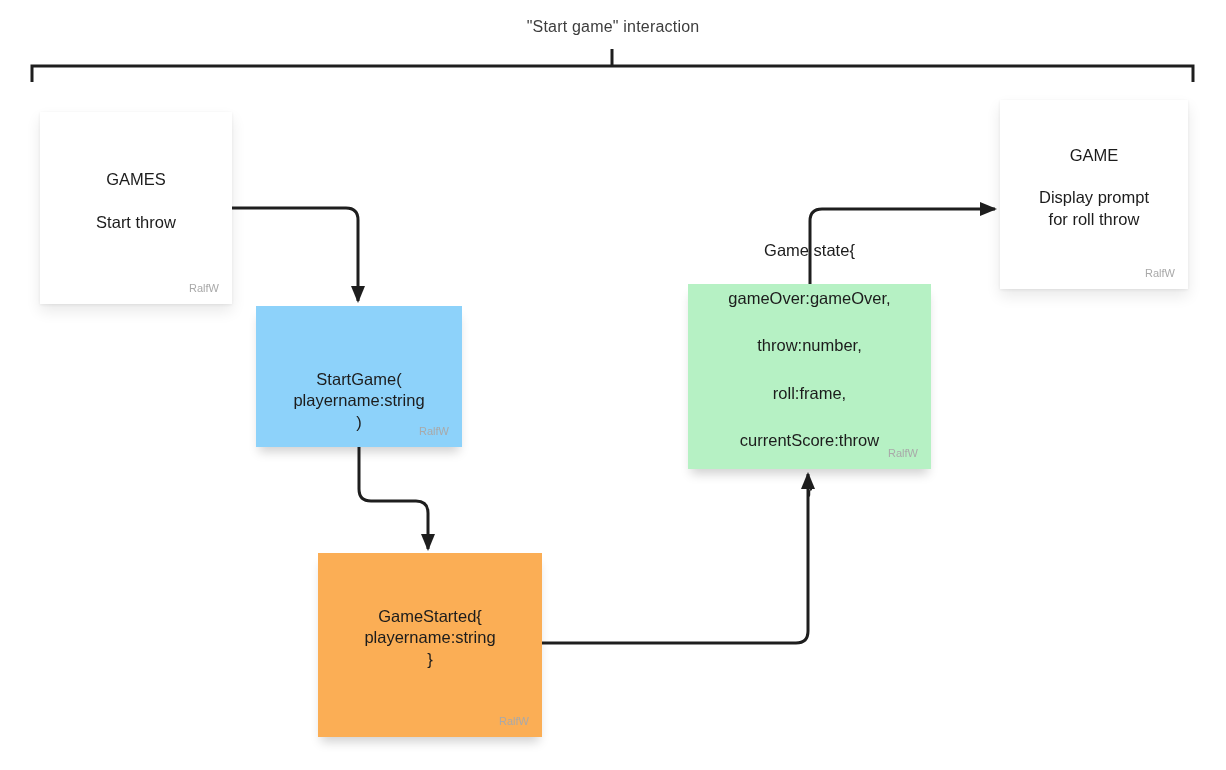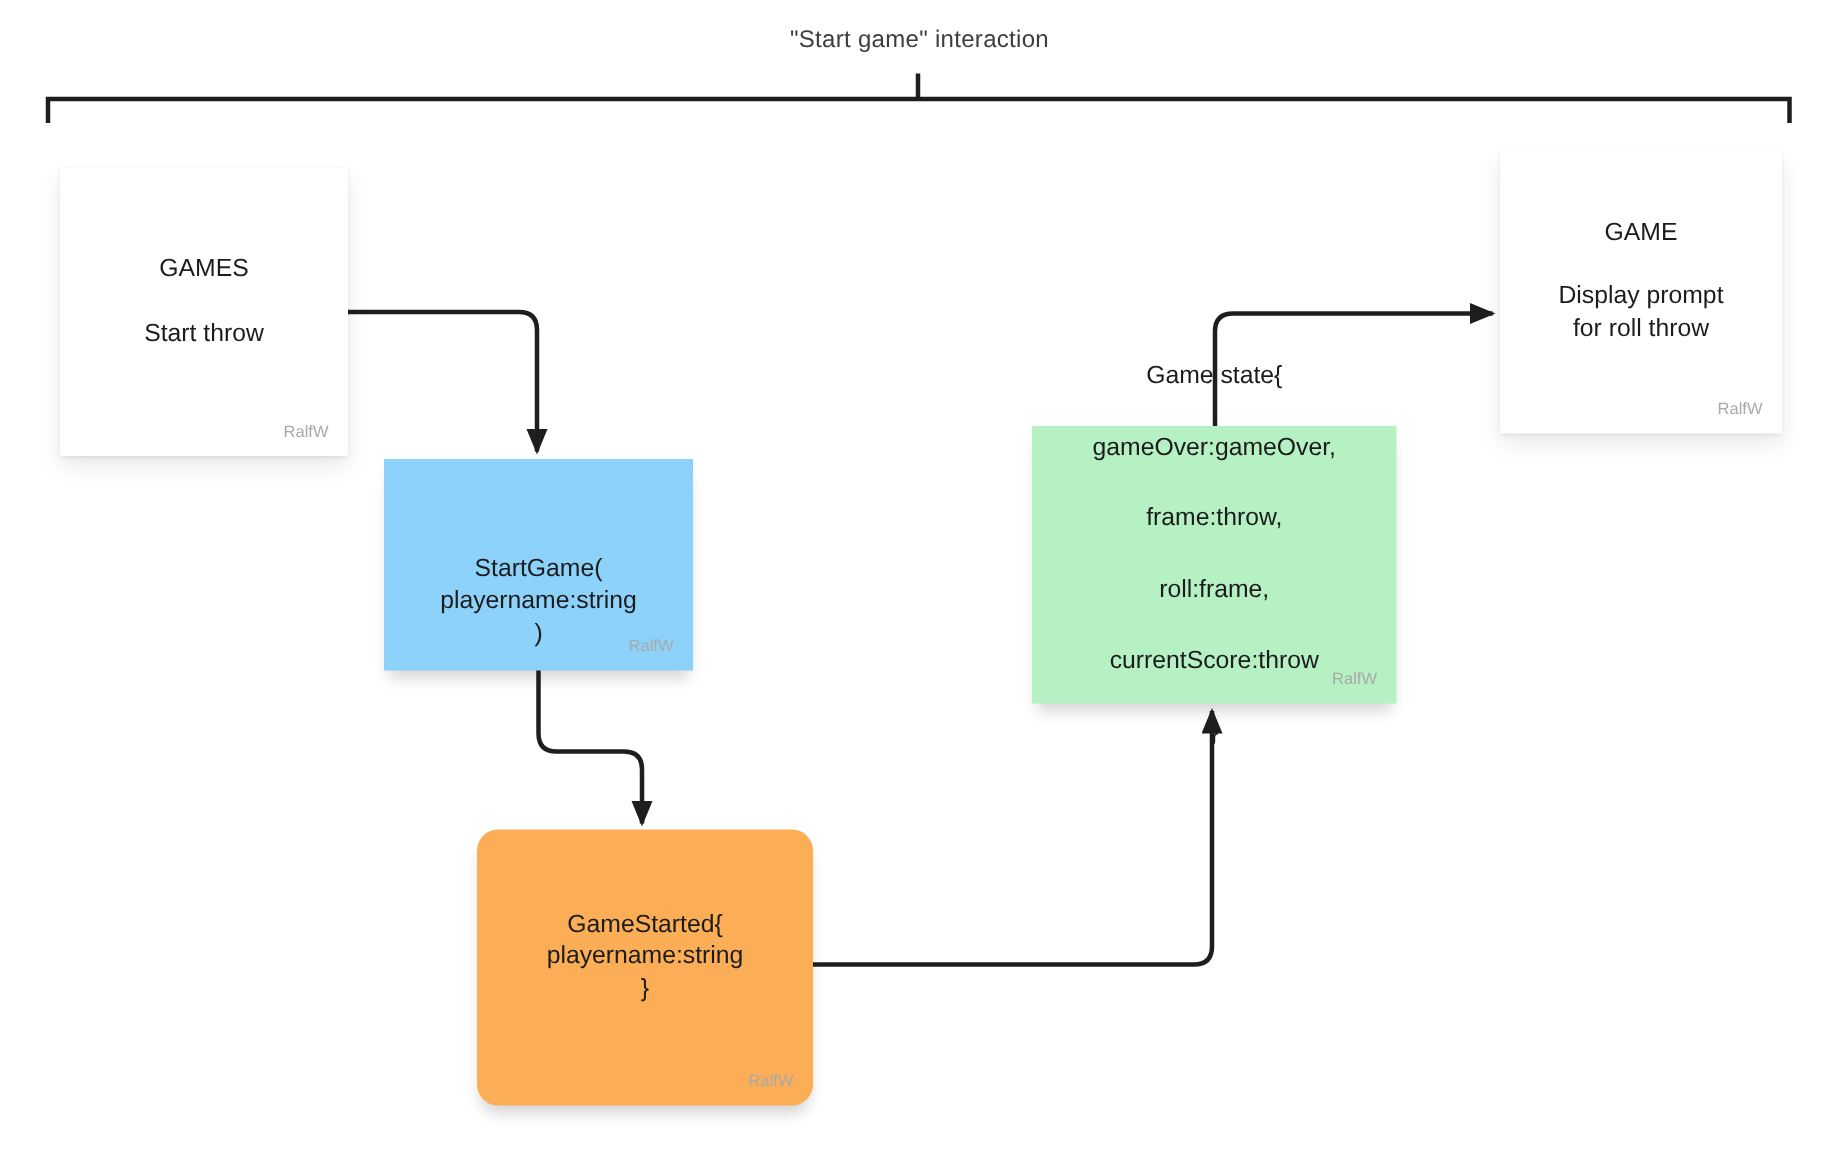--- a/index.html
+++ b/index.html
@@ -36,21 +36,21 @@
     line-height: 21.5px;
     color: var(--note_text, #1c1c1c);
     padding-bottom: 14px;
     box-sizing: border-box;
   }
   .note.white {
     background: var(--note_white, #ffffff);
     box-shadow: 0 1px 3px rgba(0,0,0,0.07), 0 7px 14px rgba(0,0,0,0.09);
   }
   .note.blue   { background: var(--note_blue, #8dd2fa);  box-shadow: 0 8px 10px -3px rgba(0,0,0,0.18); justify-content: flex-end; }
-  .note.orange { background: var(--note_orange, #fbae55); box-shadow: 0 8px 10px -3px rgba(0,0,0,0.18); border-radius: 14px; }
+  .note.orange { background: var(--note_orange, #fbae55); box-shadow: 0 8px 10px -3px rgba(0,0,0,0.18); }
   .note.green  { background: var(--note_green, #b6f1c4);  box-shadow: 0 8px 10px -3px rgba(0,0,0,0.18); }
   .note .author {
     position: absolute;
     right: 13px;
     bottom: 9px;
     font-size: 11px;
     line-height: 14px;
     color: var(--author_text, #a9a9a9);
   }
   .para-gap { margin-top: 21px; }
@@ -89,21 +89,21 @@
   <div class="note orange" style="left:318px; top:553px; width:224px; height:184px;">
     <div>GameStarted{</div>
     <div>playername:string</div>
     <div>}</div>
     <div class="author">RalfW</div>
   </div>
 
   <div class="note green" style="left:688px; top:284px; width:243px; height:185px;gap:26px;">
     <div>Game state{</div>
     <div>gameOver:gameOver,</div>
-    <div>frame:throw,</div>
+    <div>throw:number,</div>
     <div>roll:frame,</div>
     <div>currentScore:throw</div>
     <div>}</div>
     <div class="author">RalfW</div>
   </div>
 
   <div class="note white" style="left:1000px; top:100px; width:188px; height:189px;">
     <div>GAME</div>
     <div class="para-gap">Display prompt</div>
     <div>for roll throw</div>

